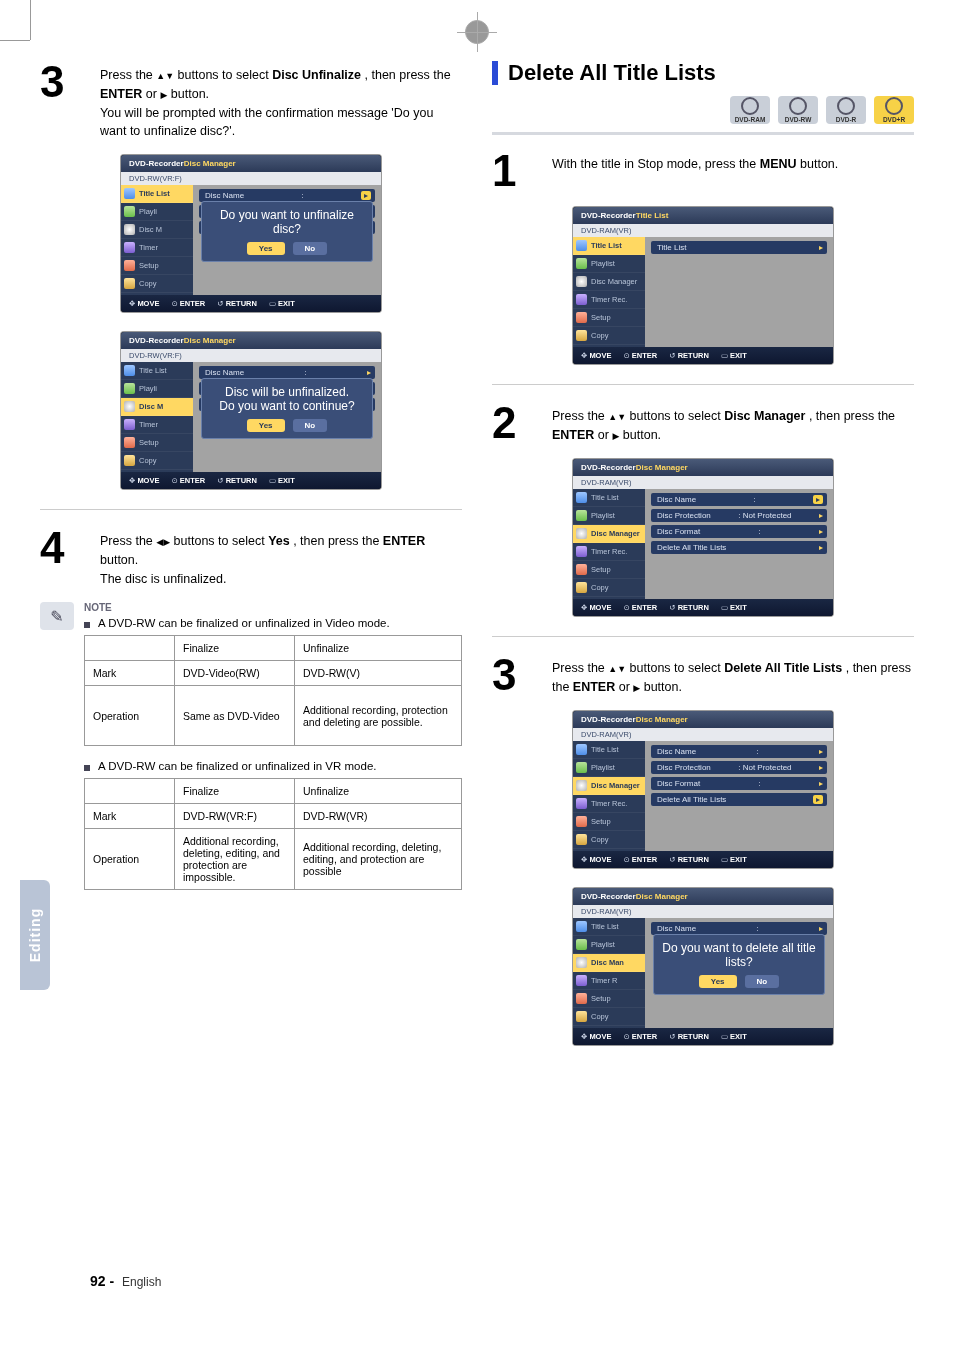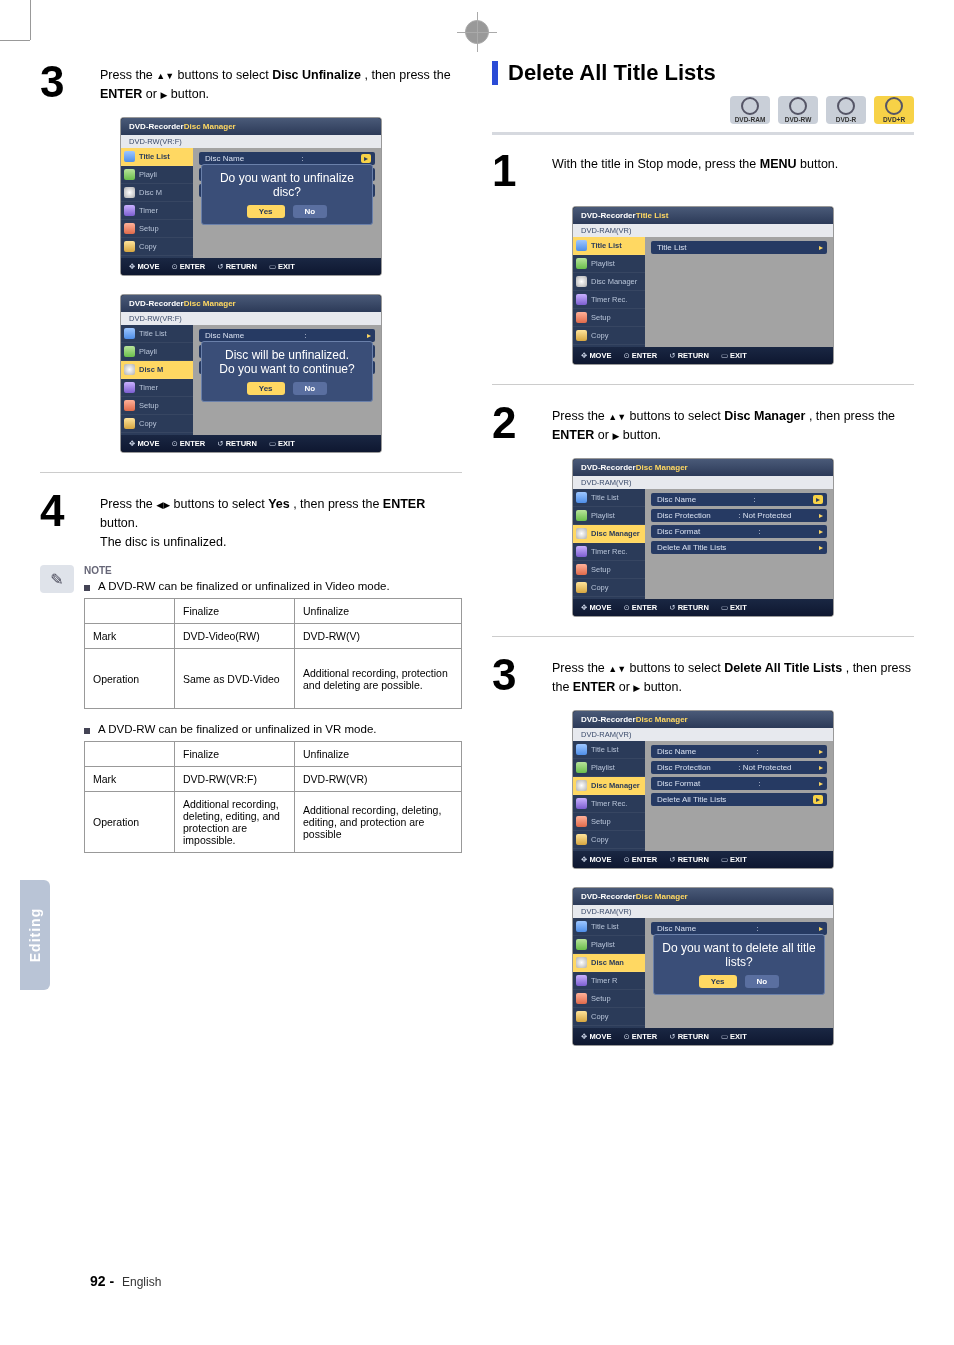--- a/index.html
+++ b/index.html
@@ -106,20 +106,21 @@
       <div class="step-body">
         <span>Press the </span>
         <span class="tri-up"></span><span class="tri-dn"></span>
         <span> buttons to select </span>
         <b>Disc Unfinalize</b>
         <span>, then press the </span>
         <b>ENTER</b>
         <span> or </span>
         <span class="tri-r"></span>
         <span> button.</span><br>
+        <span>You will be prompted with the confirmation message 'Do you want to unfinalize disc?'.</span>
       </div>
     </div>
 
     <div class="osd">
       <div class="osd-head">
           <span>DVD-Recorder</span>
           <span class="right">Disc Manager</span>
         </div>
       <div class="osd-sub">DVD-RW(VR:F)</div>
       <div class="osd-body">

